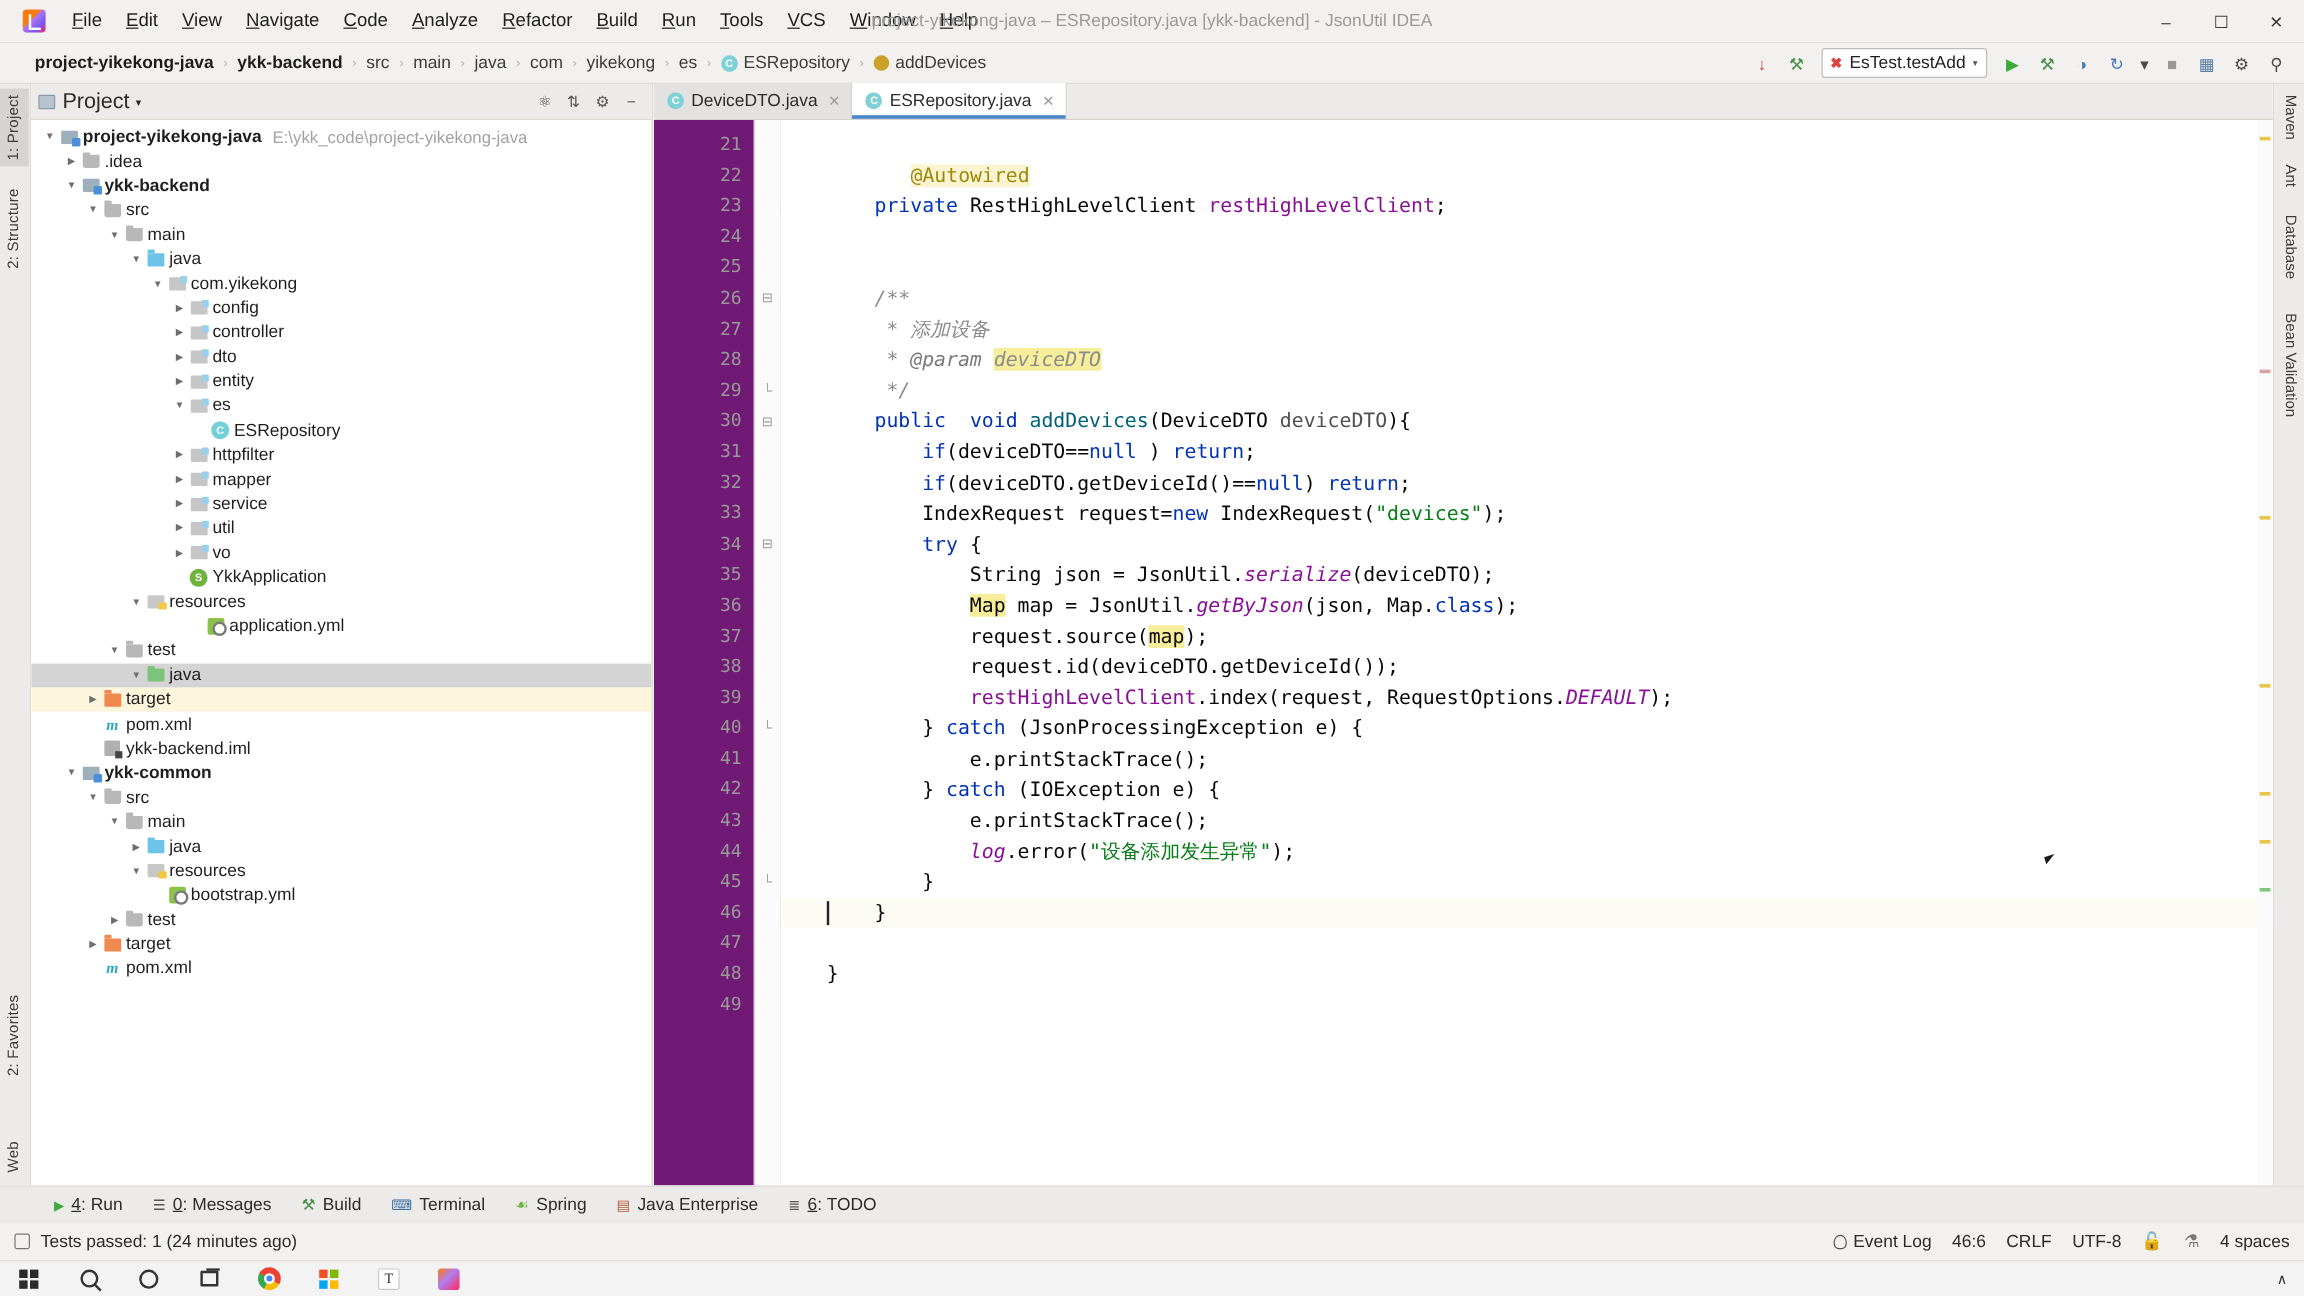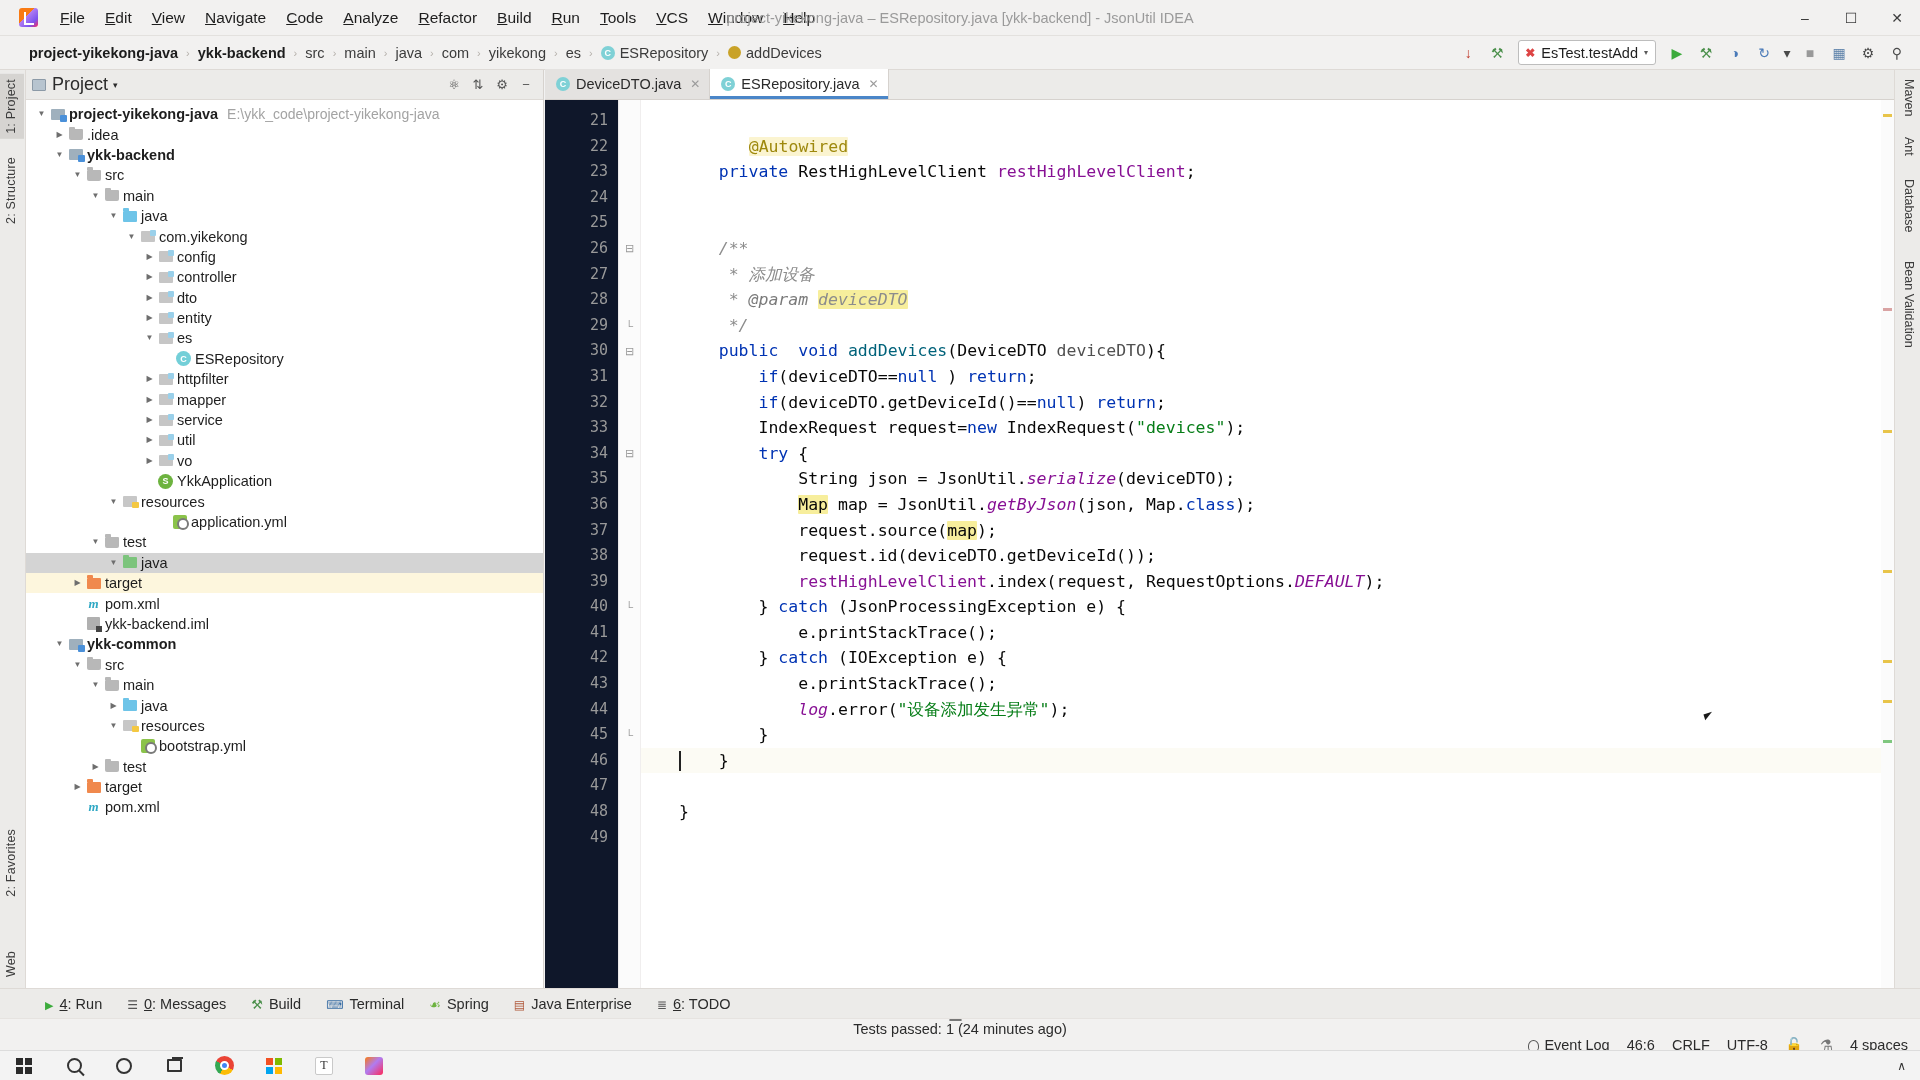--- a/index.html
+++ b/index.html
@@ -172,21 +172,21 @@
   }
   .tab.active { background: #ffffff; }
   .tab.active::after {
     content:""; position:absolute; left:0; right:0; bottom:0; height:3px; background:#4a86c8;
   }
   .tab .xc { color: #9a9a9a; font-size: 12px; margin-left: 3px; }
 
   
   .codewrap { flex: 1; display: flex; position: relative; overflow: hidden; background: #fff; }
   .gutter {
-    width: 74px; flex: none; background: #0f172a; border-right: 1px solid #eceaea;
+    width: 84px; flex: none; background: #701a75; border-right: 1px solid #eceaea;
     position: relative; padding-top: 8px;
   }
   .gline {
     height: 25.6px; text-align: right; padding-right: 10px;
     font-family: "DejaVu Sans Mono", monospace; font-size: 15px; color: #999999;
     line-height: 25.6px; position: relative;
   }
   .gmark { position: absolute; right: -24px; top: 4px; font-size: 12px; }
   .foldcol {
     width: 22px; flex: none; background: #fbfbfb; padding-top: 8px;
@@ -235,23 +235,23 @@
     display: flex; align-items: center; padding-left: 34px; gap: 3px;
   }
   .bbtn {
     display: flex; align-items: center; gap: 6px; font-size: 14.5px; color: #2b2b2b;
     padding: 3px 11px; border-radius: 2px; white-space: nowrap;
   }
   .bbtn u { text-decoration: underline; }
   .statusbar {
     position: absolute; left: 0; bottom: 30px; width: 1920px; height: 32px;
     background: #f2f1f0; display: flex; align-items: center; padding: 0 12px;
-    font-size: 14.5px; color: #2b2b2b; border-top: 1px solid #e6e3e0; flex-direction: column;
-  }
-  .sb-right { margin-left: auto; display: flex; gap: 17px; }
+    font-size: 14.5px; color: #2b2b2b; border-top: 1px solid #e6e3e0;
+  }
+  .sb-right { margin-left: auto; display: flex; align-items: center; gap: 17px; }
   .sb-right span { white-space: nowrap; }
 
   
   .taskbar {
     position: absolute; left: 0; bottom: 0; width: 1920px; height: 30px;
     background: #f3f3f3; display: flex; align-items: center; gap: 2px;
     border-top: 1px solid #dcdcdc;
   }
   .tb-item {
     width: 48px; height: 30px; display: flex; align-items: center; justify-content: center;

